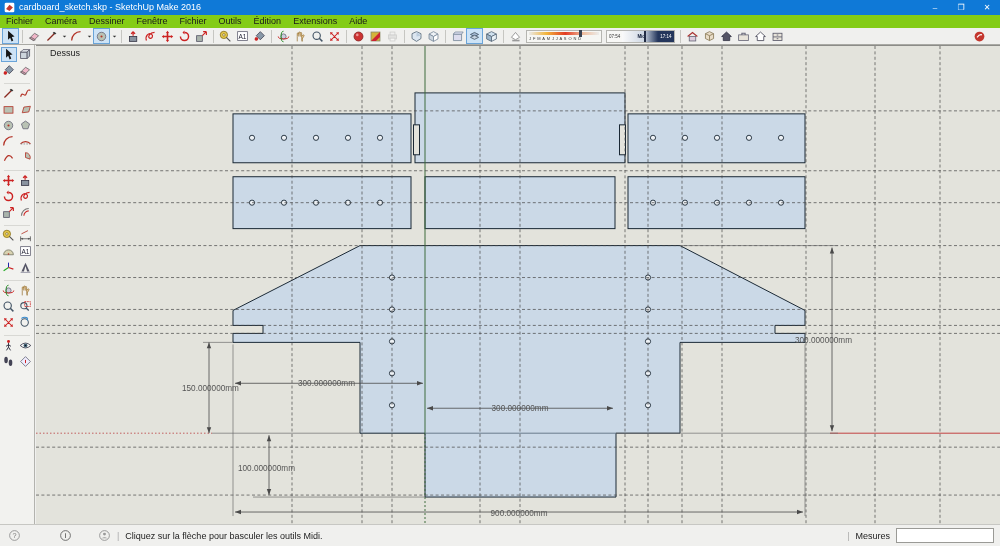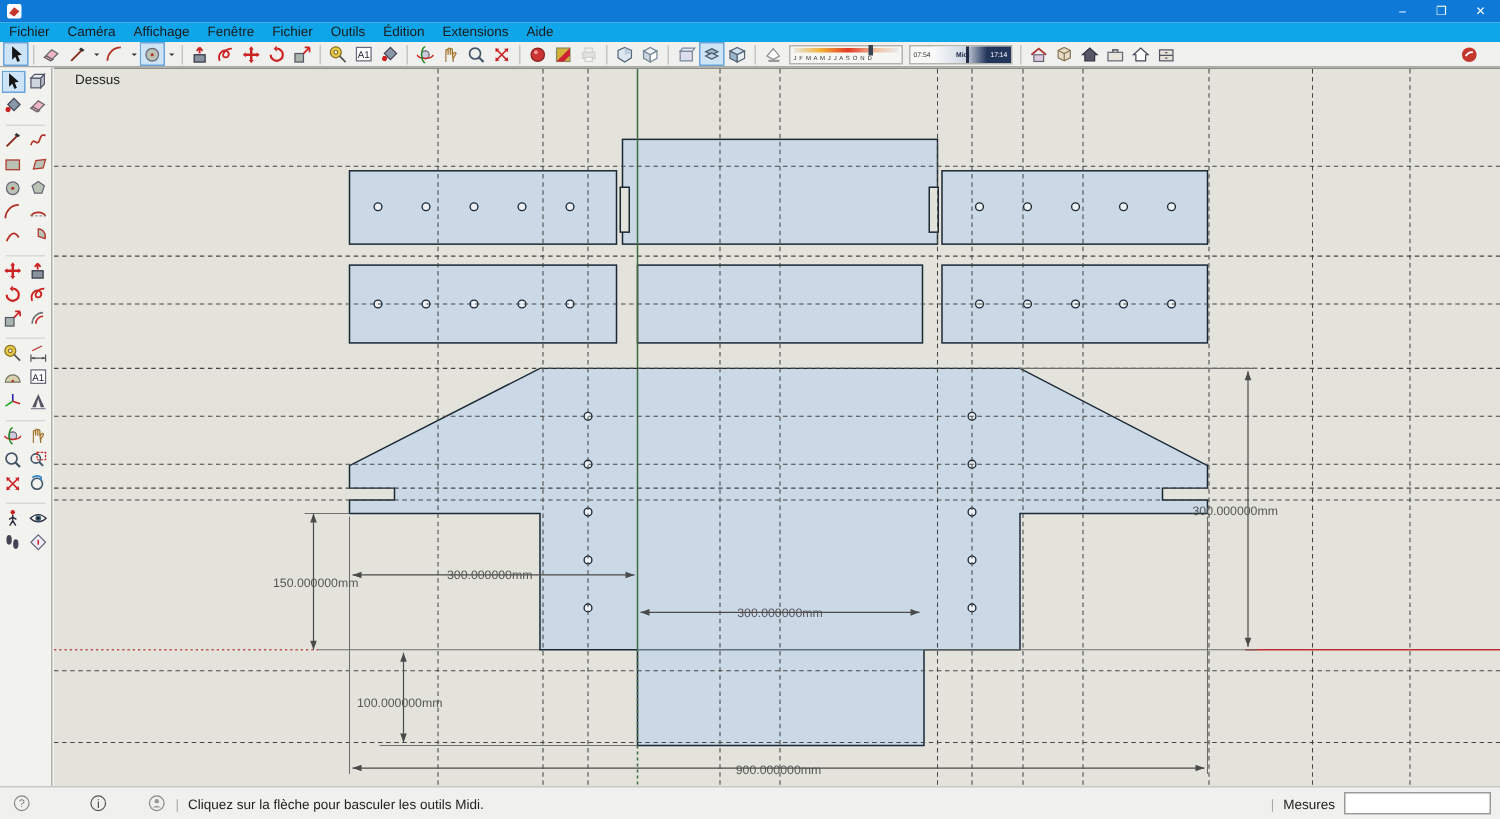--- a/index.html
+++ b/index.html
@@ -9,21 +9,21 @@
   
   .titlebar{position:absolute;left:0;top:0;width:100%;height:15px;background:#0f79d7;
             display:flex;align-items:center;color:#fff}
   .titlebar .appicon{width:11px;height:11px;margin:0 4px}
   .titlebar .appicon svg{width:11px;height:11px;display:block}
   .titlebar .ttl{font-size:9px;line-height:15px;white-space:nowrap}
   .wctrls{margin-left:auto;display:flex;height:100%}
   .wbtn{width:26px;height:15px;display:flex;align-items:center;justify-content:center;
         font-size:8px;color:#fff}
   
-  .menubar{position:absolute;left:0;top:15px;width:100%;height:13px;background:#0ea5e9;
+  .menubar{position:absolute;left:0;top:15px;width:100%;height:13px;background:#84cc16;
            display:flex;align-items:center;font-size:9px;color:#1a1a1a}
   .menuitem{padding:0 6px;line-height:13px;white-space:nowrap}
   
   .toolbar{position:absolute;left:0;top:28px;width:100%;height:17px;background:#f0f0ee;
            border-bottom:1px solid #a9a9a4;display:flex;align-items:center;padding-left:2px;box-sizing:border-box}
   .tbsec{display:flex;align-items:center}
   .tbtn{width:17px;height:16px;display:flex;align-items:center;justify-content:center;flex:0 0 auto}
   .tbtn svg{width:13px;height:13px;display:block}
   .tbtn.dd{width:8px}.tbtn.dd svg{width:7px;height:7px}
   .tbtn.pressed{background:#cde3f6;box-shadow:inset 0 0 0 1px #6aa4d8}
@@ -74,31 +74,32 @@
 </head>
 <body>
 
 <div class="titlebar">
   <span class="appicon">
       <svg viewBox="0 0 16 16">
         <rect x="1" y="1" width="14" height="14" rx="2" fill="#fff"></rect>
         <path d="M3 10l5-6 5 4-5 5z" fill="#c4372e"></path>
       </svg>
     </span>
+  <span class="ttl">cardboard_sketch.skp - SketchUp Make 2016</span>
   <div class="wctrls">
     <div class="wbtn">–</div>
     <div class="wbtn">❐</div>
     <div class="wbtn">✕</div>
   </div>
 </div>
 
 <div class="menubar">
   <span class="menuitem">Fichier</span>
   <span class="menuitem">Caméra</span>
-  <span class="menuitem">Affichage</span>
+  <span class="menuitem">Dessiner</span>
   <span class="menuitem">Fenêtre</span>
   <span class="menuitem">Fichier</span>
   <span class="menuitem">Outils</span>
   <span class="menuitem">Édition</span>
   <span class="menuitem">Extensions</span>
   <span class="menuitem">Aide</span>
 </div>
 
 <div class="toolbar">
   <div class="tbsec">

